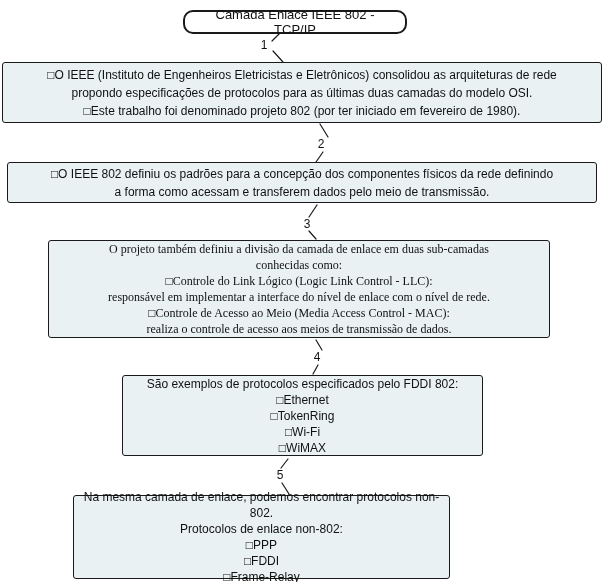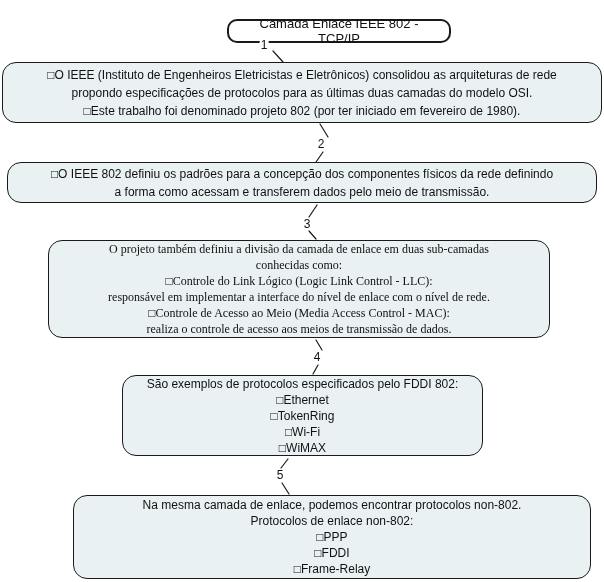--- a/index.html
+++ b/index.html
@@ -20,44 +20,43 @@
     position: absolute;
     left: 0; top: 0;
     width: 604px; height: 582px;
     pointer-events: none;
   }
   .node {
     position: absolute;
     box-sizing: border-box;
     background: var(--node-fill, #e9f1f3);
     border: 1.4px solid var(--border-color, #1a1a1a);
-    border-radius: 14px;
+    border-radius: 3px;
     display: flex;
     align-items: center;
     justify-content: center;
     text-align: center;
     white-space: pre-line;
     font-size: 12px;
     line-height: 16px;
     padding: 0 8px;
   }
   .node-root {
-    left: 183px; top: 19px; width: 224px; height: 24px;
+    left: 183px; top: 10px; width: 224px; height: 24px;
     background: var(--root-fill, #ffffff);
     border-width: 2px;
     border-radius: 10px;
     font-size: 13px;
     line-height: 15px;
-    margin-left: 44px;
   }
   .node-1 { left: 2px;   top: 62px;  width: 600px; height: 61px; line-height: 18px; }
   .node-2 { left: 7px;   top: 162px; width: 590px; height: 41px; line-height: 18px; }
   .node-3 { left: 48px;  top: 240px; width: 502px; height: 98px; font-family: Liberation Serif, serif; }
   .node-4 { left: 122px; top: 375px; width: 361px; height: 81px; }
-  .node-5 { left: 73px;  top: 495px; width: 518px; height: 84px; }
+  .node-5 { left: 73px;  top: 495px; width: 377px; height: 84px; }
   .edge-label {
     position: absolute;
     transform: translate(-50%, -50%);
     font-size: 12px;
     line-height: 12px;
     background: var(--background, #ffffff);
     padding: 0 1px;
   }
   .lbl-1 { left: 264px; top: 45px; }
   .lbl-2 { left: 321px; top: 144px; }

